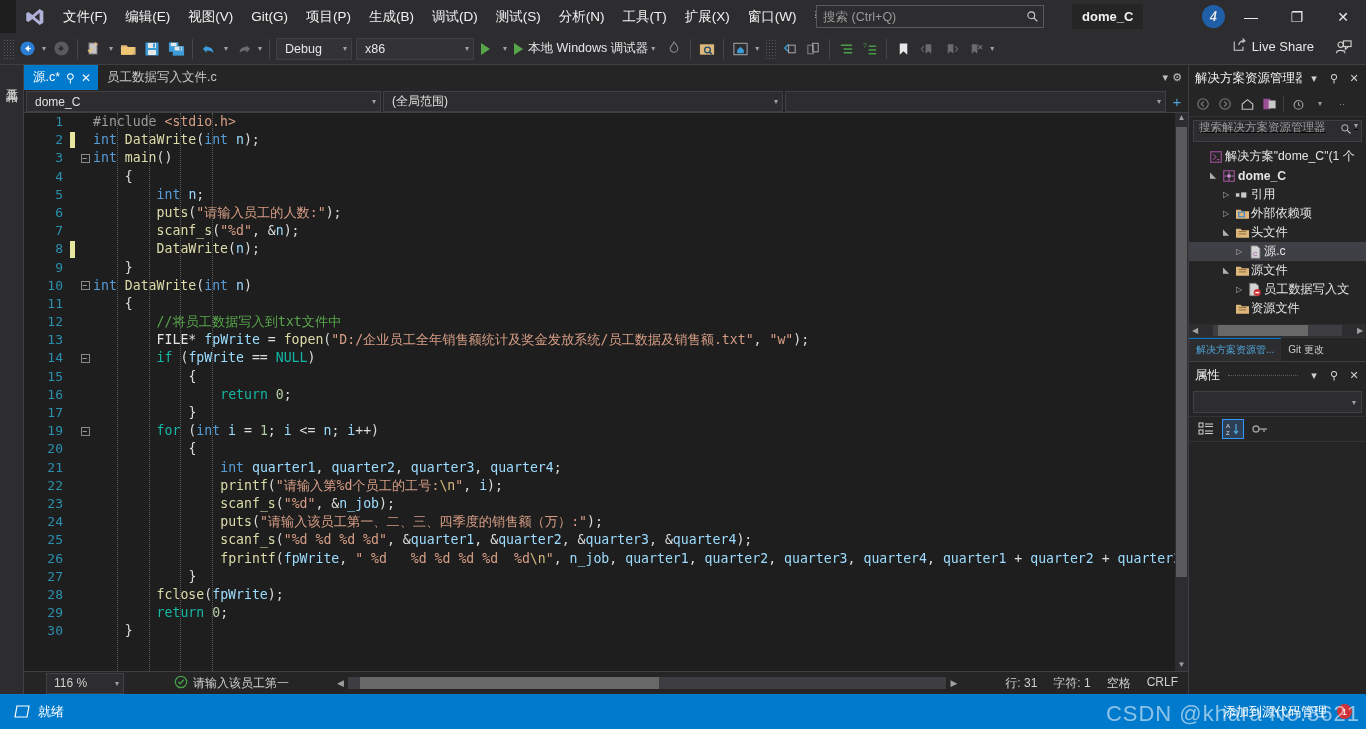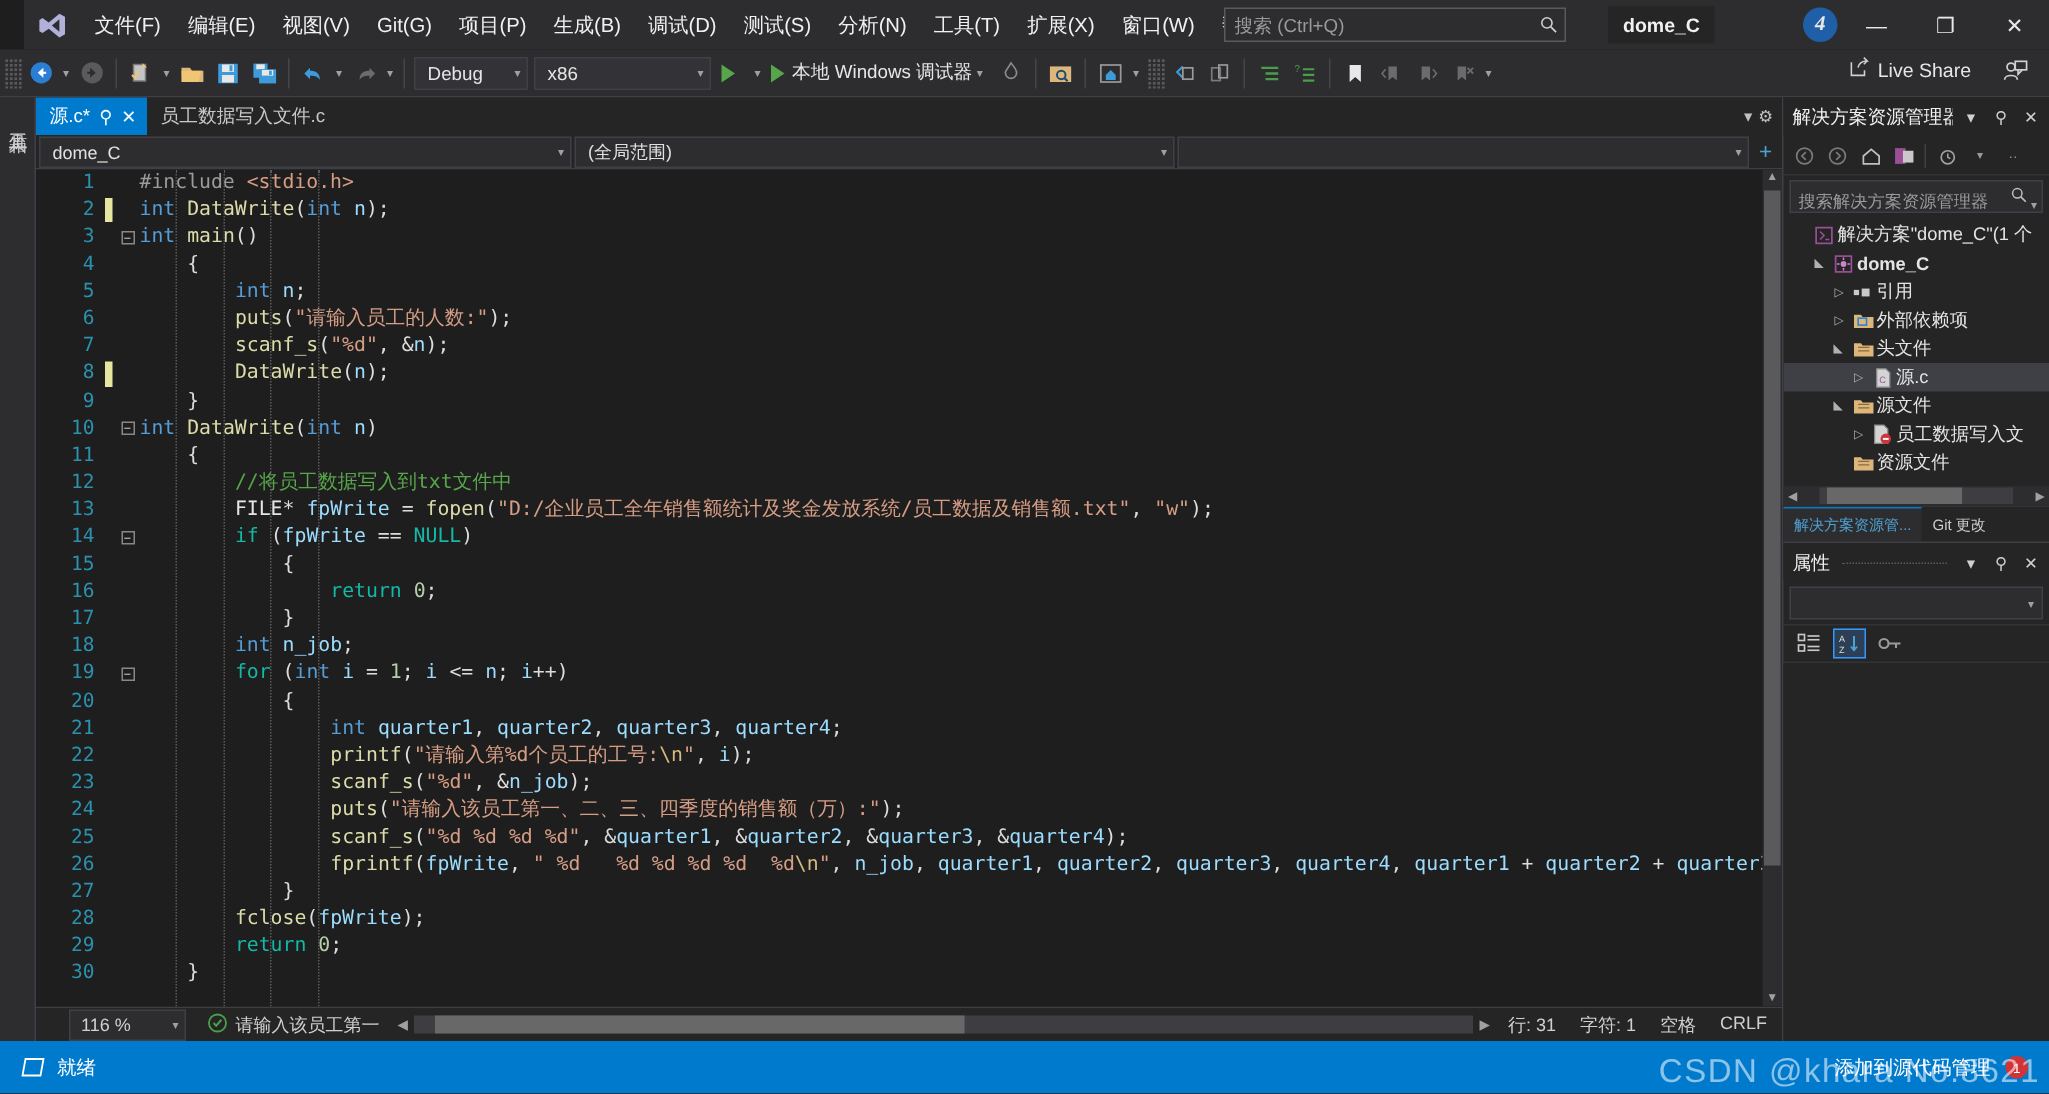--- a/index.html
+++ b/index.html
@@ -165,21 +165,21 @@
   .esc{ color: #d7ba7d; }
 
   .indentguide {
     position: absolute; top: 0; bottom: 0; width: 1px;
     border-left: 1px dotted #5b5b5b;
   }
 
   
   .edstatus {
     height: 23px; background: #252526; display: flex; align-items: center;
-    border-top: 1px solid #3f3f46; font-size: 12px; color: #d0d0d0;
+    border-top: 1px solid #3f3f46; font-size: 12px; color: #d0d0d0; gap: 36px;
   }
   .zoom-box {
     width: 78px; height: 21px; border: 1px solid #3f3f46; background: #2d2d30;
     display: flex; align-items: center; padding: 0 4px 0 7px; margin-left: 22px;
   }
   .zoom-box .zv { flex: 1; }
   .zoom-box .zc { font-size: 8px; color: #a0a0a0; }
   .issue { display: flex; align-items: center; gap: 5px; margin-left: 14px; }
   .hscroll-wrap { flex: 1; display: flex; align-items: center; margin: 0 8px; }
   .hs-arrow { color: #a0a0a0; font-size: 9px; padding: 0 4px; }
@@ -198,21 +198,21 @@
   }
   .panel-header .pt { flex: 1; white-space: nowrap; overflow: hidden; }
   .hbtn { width: 16px; text-align: center; color: #d0d0d0; font-size: 11px; }
   .se-toolbar {
     height: 26px; display: flex; align-items: center; gap: 2px; padding: 0 4px;
     border-bottom: 1px solid #333;
   }
   .se-tb-btn { width: 20px; height: 20px; display: flex; align-items: center; justify-content: center; color: #9a9a9a; }
   .se-search {
     height: 22px; margin: 3px 4px; border: 1px solid #3f3f46; background: #2d2d30;
-    display: flex; align-items: flex-end; padding-left: 5px;
+    display: flex; align-items: flex-start; padding-left: 5px; text-decoration: underline;
   }
   .se-search input {
     flex: 1; background: transparent; border: none; outline: none; color: #c9c9c9;
     font-size: 11.5px; font-family: "Liberation Sans", sans-serif; min-width: 0;
   }
   .se-search input::placeholder { color: #9a9a9a; }
   .tree { flex: 1; overflow: hidden; font-size: 12.2px; color: #e4e4e4; padding-top: 2px; }
   .trow { display: flex; align-items: center; height: 19px; white-space: nowrap; }
   .trow.selected { background: #3f3f46; }
   .tarrow { width: 14px; text-align: center; color: #b0b0b0; font-size: 8px; flex: 0 0 14px; }
@@ -529,21 +529,20 @@
           <div class="coderow"><div class="gutter-num">8</div><div class="chgmark changed"></div><div class="fold"></div><div class="codetext" style="padding-left: 63.6px;"><span class="fn">DataWrite</span><span class="pn">(</span><span class="id">n</span><span class="pn">);</span></div></div>
           <div class="coderow"><div class="gutter-num">9</div><div class="chgmark"></div><div class="fold"></div><div class="codetext" style="padding-left: 31.8px;"><span class="pn">}</span></div></div>
           <div class="coderow"><div class="gutter-num">10</div><div class="chgmark"></div><div class="fold"><div class="box">−</div></div><div class="codetext" style="padding-left: 0px;"><span class="k">int</span><span class="pn"> </span><span class="fn">DataWrite</span><span class="pn">(</span><span class="k">int</span><span class="id"> n</span><span class="pn">)</span></div></div>
           <div class="coderow"><div class="gutter-num">11</div><div class="chgmark"></div><div class="fold"></div><div class="codetext" style="padding-left: 31.8px;"><span class="pn">{</span></div></div>
           <div class="coderow"><div class="gutter-num">12</div><div class="chgmark"></div><div class="fold"></div><div class="codetext" style="padding-left: 63.6px;"><span class="cm">//将员工数据写入到txt文件中</span></div></div>
           <div class="coderow"><div class="gutter-num">13</div><div class="chgmark"></div><div class="fold"></div><div class="codetext" style="padding-left: 63.6px;"><span class="ty">FILE</span><span class="pn">* </span><span class="id">fpWrite</span><span class="pn"> = </span><span class="fn">fopen</span><span class="pn">(</span><span class="st">"D:/企业员工全年销售额统计及奖金发放系统/员工数据及销售额.txt"</span><span class="pn">, </span><span class="st">"w"</span><span class="pn">);</span></div></div>
           <div class="coderow"><div class="gutter-num">14</div><div class="chgmark"></div><div class="fold"><div class="box">−</div></div><div class="codetext" style="padding-left: 63.6px;"><span class="kc">if</span><span class="pn"> (</span><span class="id">fpWrite</span><span class="pn"> == </span><span class="kc">NULL</span><span class="pn">)</span></div></div>
           <div class="coderow"><div class="gutter-num">15</div><div class="chgmark"></div><div class="fold"></div><div class="codetext" style="padding-left: 95.4px;"><span class="pn">{</span></div></div>
           <div class="coderow"><div class="gutter-num">16</div><div class="chgmark"></div><div class="fold"></div><div class="codetext" style="padding-left: 127.2px;"><span class="kc">return</span><span class="pn"> </span><span class="nu">0</span><span class="pn">;</span></div></div>
           <div class="coderow"><div class="gutter-num">17</div><div class="chgmark"></div><div class="fold"></div><div class="codetext" style="padding-left: 95.4px;"><span class="pn">}</span></div></div>
-          <div class="coderow"><div class="gutter-num">18</div><div class="chgmark"></div><div class="fold"></div><div class="codetext" style="padding-left: 63.6px;"><span class="k">int</span><span class="pn"> </span><span class="id">n_job</span><span class="pn">;</span></div></div>
           <div class="coderow"><div class="gutter-num">19</div><div class="chgmark"></div><div class="fold"><div class="box">−</div></div><div class="codetext" style="padding-left: 63.6px;"><span class="kc">for</span><span class="pn"> (</span><span class="k">int</span><span class="pn"> </span><span class="id">i</span><span class="pn"> = </span><span class="nu">1</span><span class="pn">; </span><span class="id">i</span><span class="pn"> &lt;= </span><span class="id">n</span><span class="pn">; </span><span class="id">i</span><span class="pn">++)</span></div></div>
           <div class="coderow"><div class="gutter-num">20</div><div class="chgmark"></div><div class="fold"></div><div class="codetext" style="padding-left: 95.4px;"><span class="pn">{</span></div></div>
           <div class="coderow"><div class="gutter-num">21</div><div class="chgmark"></div><div class="fold"></div><div class="codetext" style="padding-left: 127.2px;"><span class="k">int</span><span class="pn"> </span><span class="id">quarter1</span><span class="pn">, </span><span class="id">quarter2</span><span class="pn">, </span><span class="id">quarter3</span><span class="pn">, </span><span class="id">quarter4</span><span class="pn">;</span></div></div>
           <div class="coderow"><div class="gutter-num">22</div><div class="chgmark"></div><div class="fold"></div><div class="codetext" style="padding-left: 127.2px;"><span class="fn">printf</span><span class="pn">(</span><span class="st">"请输入第%d个员工的工号:</span><span class="esc">\n</span><span class="st">"</span><span class="pn">, </span><span class="id">i</span><span class="pn">);</span></div></div>
           <div class="coderow"><div class="gutter-num">23</div><div class="chgmark"></div><div class="fold"></div><div class="codetext" style="padding-left: 127.2px;"><span class="fn">scanf_s</span><span class="pn">(</span><span class="st">"%d"</span><span class="pn">, &amp;</span><span class="id">n_job</span><span class="pn">);</span></div></div>
           <div class="coderow"><div class="gutter-num">24</div><div class="chgmark"></div><div class="fold"></div><div class="codetext" style="padding-left: 127.2px;"><span class="fn">puts</span><span class="pn">(</span><span class="st">"请输入该员工第一、二、三、四季度的销售额（万）:"</span><span class="pn">);</span></div></div>
           <div class="coderow"><div class="gutter-num">25</div><div class="chgmark"></div><div class="fold"></div><div class="codetext" style="padding-left: 127.2px;"><span class="fn">scanf_s</span><span class="pn">(</span><span class="st">"%d %d %d %d"</span><span class="pn">, &amp;</span><span class="id">quarter1</span><span class="pn">, &amp;</span><span class="id">quarter2</span><span class="pn">, &amp;</span><span class="id">quarter3</span><span class="pn">, &amp;</span><span class="id">quarter4</span><span class="pn">);</span></div></div>
           <div class="coderow"><div class="gutter-num">26</div><div class="chgmark"></div><div class="fold"></div><div class="codetext" style="padding-left: 127.2px;"><span class="fn">fprintf</span><span class="pn">(</span><span class="id">fpWrite</span><span class="pn">, </span><span class="st">" %d   %d %d %d %d  %d</span><span class="esc">\n</span><span class="st">"</span><span class="pn">, </span><span class="id">n_job</span><span class="pn">, </span><span class="id">quarter1</span><span class="pn">, </span><span class="id">quarter2</span><span class="pn">, </span><span class="id">quarter3</span><span class="pn">, </span><span class="id">quarter4</span><span class="pn">, </span><span class="id">quarter1</span><span class="pn"> + </span><span class="id">quarter2</span><span class="pn"> + </span><span class="id">quarter3</span></div></div>
           <div class="coderow"><div class="gutter-num">27</div><div class="chgmark"></div><div class="fold"></div><div class="codetext" style="padding-left: 95.4px;"><span class="pn">}</span></div></div>
           <div class="coderow"><div class="gutter-num">28</div><div class="chgmark"></div><div class="fold"></div><div class="codetext" style="padding-left: 63.6px;"><span class="fn">fclose</span><span class="pn">(</span><span class="id">fpWrite</span><span class="pn">);</span></div></div>

